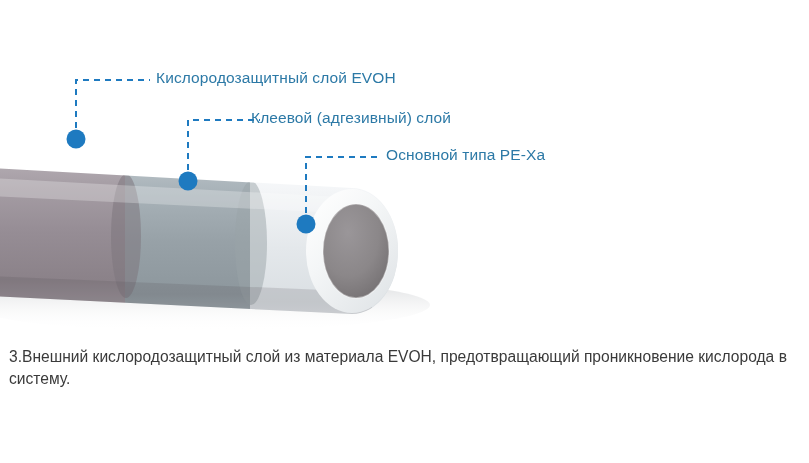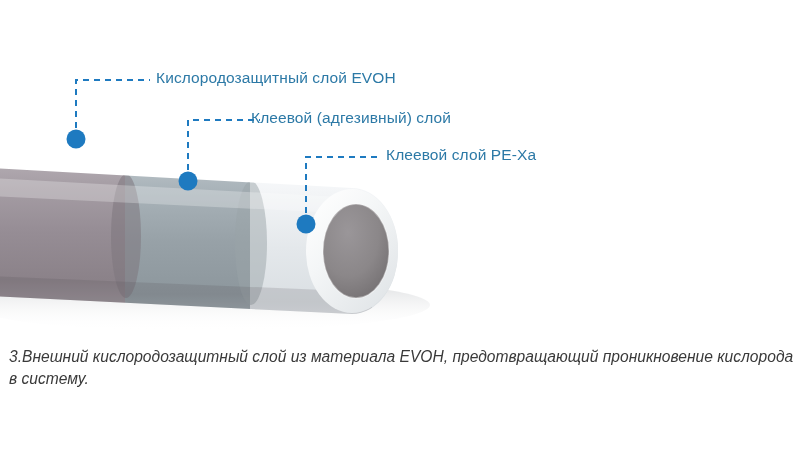--- a/index.html
+++ b/index.html
@@ -50,21 +50,20 @@
     font-family: "Liberation Sans", sans-serif;
     font-size: 15.6px;
     line-height: 1.42;
     color: #3a3a3a;
   }
   #body-text .line {
     white-space: nowrap;
   }
   #body-text .line.wrap {
     white-space: normal;
-    font-style: italic;
   }
 </style>
 </head>
 <body>
 
 <div id="figure">
   <svg viewBox="0 0 809 340" xmlns="http://www.w3.org/2000/svg">
     <defs>
 
       <linearGradient id="gEvoh" x1="0" y1="0" x2="0" y2="1">
@@ -144,18 +143,18 @@
       <polyline points="306,224 306,157 380,157"></polyline>
     </g>
 
     <circle cx="76" cy="139" r="9.5" fill="#1e7ac0"></circle>
     <circle cx="188" cy="181" r="9.5" fill="#1e7ac0"></circle>
     <circle cx="306" cy="224" r="9.5" fill="#1e7ac0"></circle>
   </svg>
 
   <div class="callout-label" id="label-evoh">Кислородозащитный слой EVOH</div>
   <div class="callout-label" id="label-glue">Клеевой (адгезивный) слой</div>
-  <div class="callout-label" id="label-pexa">Клеевой слой PE-Xa</div>
+  <div class="callout-label" id="label-pexa">Основной типа PE-Xa</div>
 </div>
 
 <div id="body-text">
   <div class="line wrap">3.Внешний кислородозащитный слой из материала EVOH, предотвращающий проникновение кислорода в систему.</div>
 </div>
 
 </body></html>

